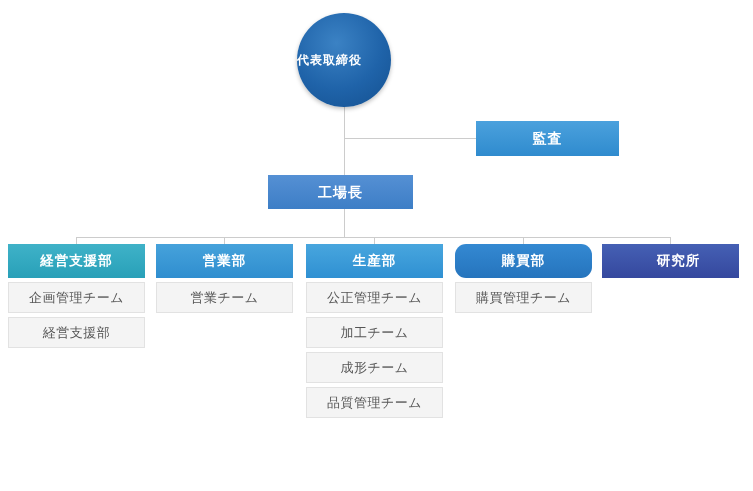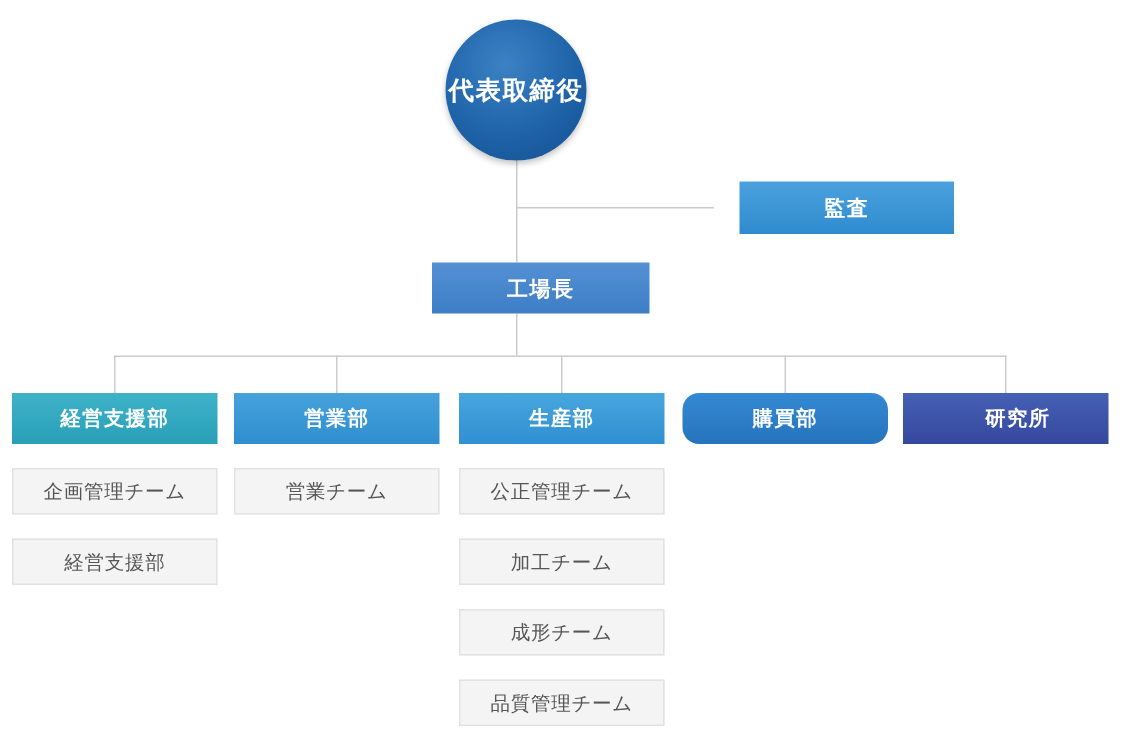--- a/index.html
+++ b/index.html
@@ -4,51 +4,51 @@
 <style>
   html,body{margin:0;padding:0;background:#fff;}
   body{font-family:"Liberation Sans","DejaVu Sans",sans-serif;}
   .canvas{position:relative;width:753px;height:491px;background:#fff;overflow:hidden;}
 
   .line{position:absolute;background:#cccccc;}
 
   .node-circle{
     position:absolute;left:297px;top:13px;width:94px;height:94px;border-radius:50%;
     background:radial-gradient(circle at 42% 32%, #3b82c4 0%, #1f63a9 55%, #14508f 100%);
-    display:flex;align-items:center;justify-content:center;
-    color:#fff;font-weight:bold;font-size:17px;letter-spacing:1px;
+    display:flex;align-items:center;
+    color:#fff;font-weight:bold;font-size:12px;letter-spacing:1px;
     box-shadow:0 2px 4px rgba(0,0,0,0.25);
   }
 
   .node-box{
     position:absolute;height:35px;line-height:35px;text-align:center;
     color:#fff;font-weight:bold;font-size:14px;letter-spacing:1px;
   }
-  .node-audit{left:476px;top:121px;width:143px;background:linear-gradient(180deg,#4ba1dd,#2f8bce);margin-left:17px;}
-  .node-manager{left:288px;top:175px;width:145px;height:34px;line-height:34px;background:linear-gradient(180deg,#5590d4,#3d7ec6);}
+  .node-audit{left:476px;top:121px;width:143px;background:linear-gradient(180deg,#4ba1dd,#2f8bce);}
+  .node-manager{left:268px;top:175px;width:145px;height:34px;line-height:34px;background:linear-gradient(180deg,#5590d4,#3d7ec6);}
 
-  .column{position:absolute;top:262px;width:137px;}
+  .column{position:absolute;top:244px;width:137px;}
   .col-1{left:8px;}
   .col-2{left:156px;}
   .col-3{left:306px;}
   .col-4{left:455px;}
   .col-5{left:602px;}
 
   .dept{
     height:34px;line-height:34px;text-align:center;
     color:#fff;font-weight:bold;font-size:13.5px;letter-spacing:1px;
   }
   .dept-1{background:linear-gradient(180deg,#3fb2c8,#28a0b8);}
   .dept-2{background:linear-gradient(180deg,#46a2db,#2f8ecf);}
   .dept-3{background:linear-gradient(180deg,#48a6de,#2f90d2);}
   .dept-4{background:linear-gradient(180deg,#3489d2,#2574bd);border-radius:11px;}
   .dept-5{background:linear-gradient(180deg,#4560b4,#35489e);padding-left:16px;}
 
   .team{
-    margin-top:16px;height:29px;line-height:29px;text-align:center;
+    margin-top:4px;height:29px;line-height:29px;text-align:center;
     background:#f4f4f4;border:1px solid #e2e2e2;
     color:#555;font-size:13px;letter-spacing:0.5px;
   }
   .team:first-of-type{margin-top:17px;}
 </style>
 </head>
 <body>
 
 <div class="canvas">
 
@@ -88,19 +88,20 @@
   <div class="column col-3">
     <div class="dept dept-3">生産部</div>
     <div class="team">公正管理チーム</div>
     <div class="team">加工チーム</div>
     <div class="team">成形チーム</div>
     <div class="team">品質管理チーム</div>
   </div>
 
   <div class="column col-4">
     <div class="dept dept-4">購買部</div>
+    <div class="team">購買管理チーム</div>
   </div>
 
   <div class="column col-5">
     <div class="dept dept-5">研究所</div>
   </div>
 
 </div>
 
 </body></html>

